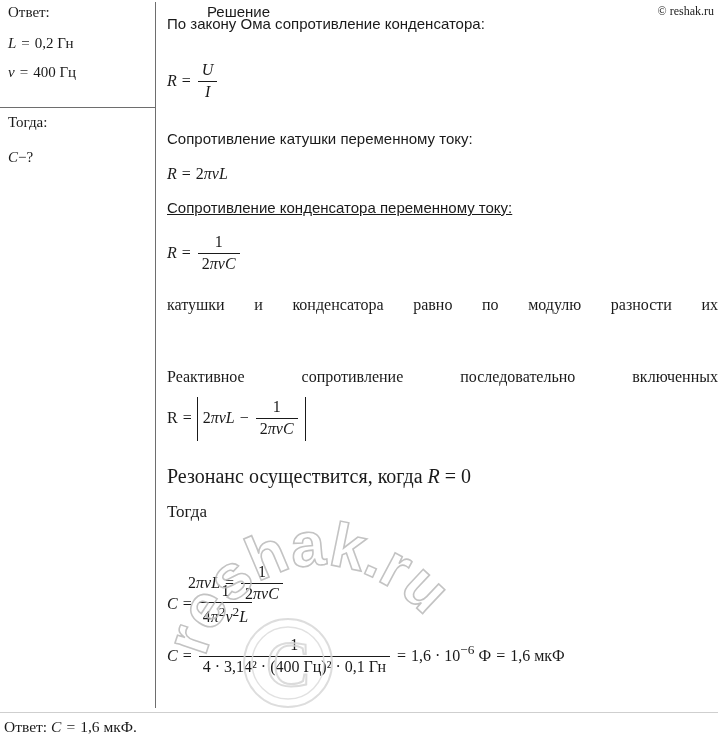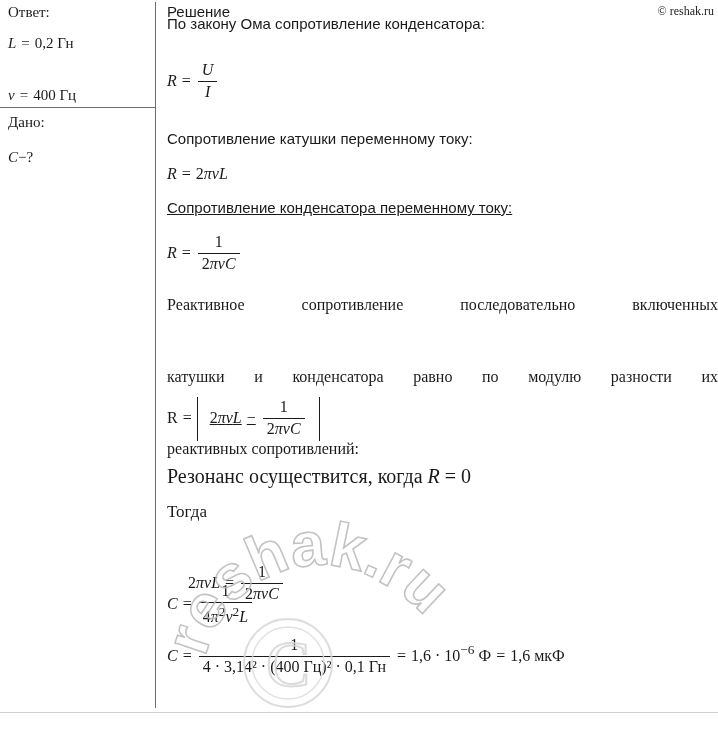--- a/index.html
+++ b/index.html
@@ -48,21 +48,21 @@
     background: #cfcfcf;
   }
   .lbl {
     font-family: "Liberation Serif", "DejaVu Serif", serif;
     font-size: 15px;
     line-height: 1;
     color: #1a1a1a;
   }
   .given-head { position: absolute; left: 8px; top: 5px; }
   .given-1    { position: absolute; left: 8px; top: 36px; }
-  .given-2    { position: absolute; left: 8px; top: 88px; }
+  .given-2    { position: absolute; left: 8px; top: 65px; }
   .find-head  { position: absolute; left: 8px; top: 115px; }
   .find-1     { position: absolute; left: 8px; top: 150px; }
 
   
   .right-col {
     position: absolute;
     left: 167px;
     top: 0;
     width: 551px;
   }
@@ -114,23 +114,22 @@
     display: block;
     padding: 1px 4px 0 4px;
     line-height: 1.15;
   }
 
   .absbar {
     display: inline-block;
     vertical-align: middle;
     border-left: 1.4px solid #1a1a1a;
     border-right: 1.4px solid #1a1a1a;
-    padding: 2px 12px;
+    padding: 2px 5px;
     line-height: 1;
-    text-decoration: underline;
   }
 
   .justpara {
     position: absolute;
     left: 0;
     width: 551px;
     text-align: justify;
     text-justify: inter-word;
     font-family: "Liberation Serif", "DejaVu Serif", serif;
     font-size: 16px;
@@ -183,51 +182,50 @@
   <div class="given-head lbl">Ответ:</div>
 
   <div class="given-1 lbl">
     <span class="mgreek">L</span><span class="eq">=</span><span class="mnum">0,2</span>&nbsp;<span class="mnum">Гн</span>
   </div>
 
   <div class="given-2 lbl">
     <span class="mgreek">ν</span><span class="eq">=</span><span class="mnum">400</span>&nbsp;<span class="mnum">Гц</span>
   </div>
 
-  <div class="find-head lbl">Дано:</div>
+  <div class="find-head lbl">Тогда:</div>
 
   <div class="find-1 lbl">
     <span class="mvar">C</span><span>−</span><span>?</span>
   </div>
 
   <div class="copyright">© reshak.ru</div>
 
   <div class="right-col">
 
-    <div class="r-line sans" style="top:4px;">Решение</div>
+    <div class="r-line sans" style="top:4px;margin-left:40px;">Решение</div>
 
     <div class="r-line sans" style="top:16px;">По закону Ома сопротивление конденсатора:</div>
     <div class="r-line serif" style="top:62px; font-size:16px;">
       <span class="mvar">R</span><span class="eq">=</span><span class="frac"><span class="num mvar">U</span><span class="den mvar">I</span></span>
     </div>
 
     <div class="r-line sans" style="top:131px;">Сопротивление катушки переменному току:</div>
     <div class="r-line serif" style="top:165px; font-size:16px;text-align:right;">
       <span class="mvar">R</span><span class="eq">=</span><span class="mnum">2</span><span class="mgreek">π</span><span class="mgreek">ν</span><span class="mvar">L</span>
     </div>
 
     <div class="r-line sans" style="top:200px;text-decoration:underline;">Сопротивление конденсатора переменному току:</div>
     <div class="r-line serif" style="top:234px; font-size:16px;">
       <span class="mvar">R</span><span class="eq">=</span><span class="frac"><span class="num mnum">1</span><span class="den"><span class="mnum">2</span><span class="mgreek">π</span><span class="mgreek">ν</span><span class="mvar">C</span></span></span>
     </div>
 
     <div class="justpara" style="top:287px;">
+      <span class="jline">катушки и конденсатора равно по модулю разности их</span>
       <span class="jline">Реактивное сопротивление последовательно включенных</span>
-      <span class="jline">катушки и конденсатора равно по модулю разности их</span>
-      <span class="jline lastline">реактивных сопротивлений:</span>
     </div>
 
     <div class="r-line serif" style="top:397px; font-size:16px;">
       <span class="mnum">R</span><span class="eq">=</span><span class="absbar"><span class="mnum">2</span><span class="mgreek">π</span><span class="mgreek">ν</span><span class="mvar">L</span><span class="eq">−</span><span class="frac"><span class="num mnum">1</span><span class="den"><span class="mnum">2</span><span class="mgreek">π</span><span class="mgreek">ν</span><span class="mvar">C</span></span></span></span>
     </div>
 
     <div class="r-line serif" style="top:465px; font-size:20px;">
       <span>Резонанс осуществится, когда</span>&nbsp;<span class="mvar">R</span><span class="eq">=</span><span class="mnum">0</span>
     </div>
 
@@ -256,14 +254,17 @@
         <textPath href="#wmArc" startOffset="2%" id="wmTextPath">reshak.ru</textPath>
       </text>
       <g>
         <circle cx="92" cy="118" r="44" fill="none" stroke="#d8d8d8" stroke-width="2"></circle>
         <circle cx="92" cy="118" r="36" fill="none" stroke="#dcdcdc" stroke-width="1.5"></circle>
         <text x="92" y="141" text-anchor="middle" font-family="'Liberation Serif','DejaVu Serif',serif" font-size="66" fill="none" stroke="#d5d5d5" stroke-width="2">C</text>
       </g>
     </svg>
   </div>
 
+  <div class="answer">
+    <span>Ответ:</span>&nbsp;<span class="mvar">C</span><span class="eq">=</span><span class="mnum">1,6</span>&nbsp;<span class="mnum">мкФ.</span>
+  </div>
 
 </div>
 
 </body></html>

